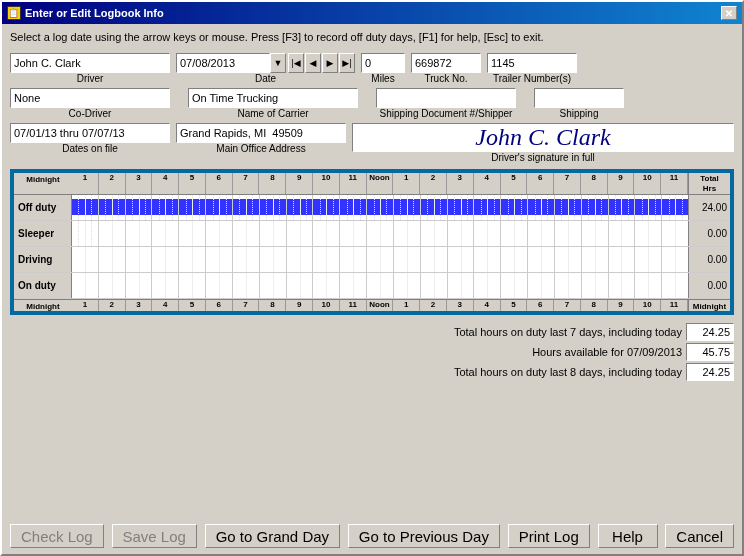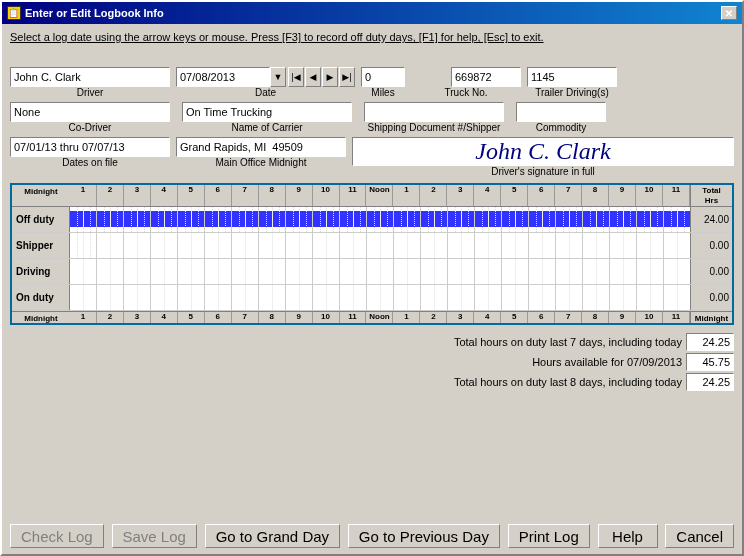--- a/index.html
+++ b/index.html
@@ -65,23 +65,22 @@
       font-weight: bold;
     }
     .content {
       padding: 6px 8px;
       flex: 1;
       display: flex;
       flex-direction: column;
     }
     .instructions {
       font-size: 11px;
-      margin-bottom: 22px;
+      margin-bottom: 8px;
       line-height: 1.4;
-      text-decoration: underline;
     }
     .row1 {
       display: flex;
       align-items: flex-end;
       gap: 6px;
       margin-bottom: 4px;
     }
     .field-group {
       display: flex;
       flex-direction: column;
@@ -151,21 +150,21 @@
       height: 20px;
       display: flex;
       align-items: center;
       justify-content: center;
       cursor: pointer;
       font-size: 9px;
     }
     .row2 {
       display: flex;
       align-items: flex-end;
-      gap: 12px;
+      gap: 18px;
       margin-bottom: 4px;
     }
     .row3 {
       display: flex;
       gap: 6px;
       margin-bottom: 2px;
     }
     .signature-area {
       border: 1px solid;
       border-top-color: #808080;
@@ -180,21 +179,21 @@
       justify-content: center;
       overflow: hidden;
     }
     .signature-text {
       font-family: 'Times New Roman', serif;
       font-size: 24px;
       font-style: italic;
       color: #000080;
     }
     .logbook-section {
-      border: 2px solid #0369a1;
+      border: 4px solid #0369a1;
       background: white;
       flex-shrink: 0;
     }
     .log-row {
       display: flex;
       height: 26px;
       border-bottom: 1px solid #ccc;
     }
     .row-label {
       width: 58px;
@@ -366,56 +365,56 @@
             <div class="nav-btn">▶|</div>
           </div>
         </div>
         <div class="field-label">Date</div>
       </div>
       <div class="field-group">
         <input type="text" class="text-input" style="width: 44px;" value="0">
         <div class="field-label">Miles</div>
       </div>
       <div class="field-group">
-        <input type="text" class="text-input" style="width: 70px; margin-left: 40px;" value="669872">
+        <input type="text" class="text-input" style="width: 70px;" value="669872">
         <div class="field-label">Truck No.</div>
       </div>
       <div class="field-group">
         <input type="text" class="text-input" style="width: 90px;" value="1145">
-        <div class="field-label">Trailer Driving(s)</div>
+        <div class="field-label">Trailer Number(s)</div>
       </div>
     </div>
 
     <div class="row2">
       <div class="field-group">
         <input type="text" class="text-input" style="width: 160px;" value="None">
         <div class="field-label">Co-Driver</div>
       </div>
       <div class="field-group">
         <input type="text" class="text-input" style="width: 170px;" value="On Time Trucking">
         <div class="field-label">Name of Carrier</div>
       </div>
       <div class="field-group">
         <input type="text" class="text-input" style="width: 140px;">
         <div class="field-label">Shipping Document #/Shipper</div>
       </div>
       <div class="field-group">
         <input type="text" class="text-input" style="width: 90px;">
-        <div class="field-label">Commodity</div>
+        <div class="field-label">Shipping</div>
       </div>
     </div>
 
     <div class="row3">
       <div class="field-group">
         <input type="text" class="text-input" style="width: 160px;" value="07/01/13 thru 07/07/13">
         <div class="field-label">Dates on file</div>
       </div>
       <div class="field-group">
         <input type="text" class="text-input" style="width: 170px;" value="Grand Rapids, MI  49509">
-        <div class="field-label">Main Office Midnight</div>
+        <div class="field-label">Main Office Address</div>
       </div>
       <div class="field-group" style="flex:1;">
         <div class="signature-area">
           <span class="signature-text">John C. Clark</span>
         </div>
         <div class="field-label">Driver's signature in full</div>
       </div>
     </div>
 
     <div class="logbook-section" style="margin-top:4px;">
@@ -572,21 +571,21 @@
                 <div class="tick-half"></div>
                 <div class="tick-quarter1"></div>
                 <div class="tick-quarter3"></div>
               </div>
           </div>
         </div>
         <div class="row-total">24.00</div>
       </div>
 
       <div class="log-row">
-        <div class="row-label">Shipper</div>
+        <div class="row-label">Sleeper</div>
         <div class="row-grid">
           <div class="tick-container">
             <div class="tick-hour">
                 <div class="tick-half"></div>
                 <div class="tick-quarter1"></div>
                 <div class="tick-quarter3"></div>
               </div>
             <div class="tick-hour">
                 <div class="tick-half"></div>
               </div>

